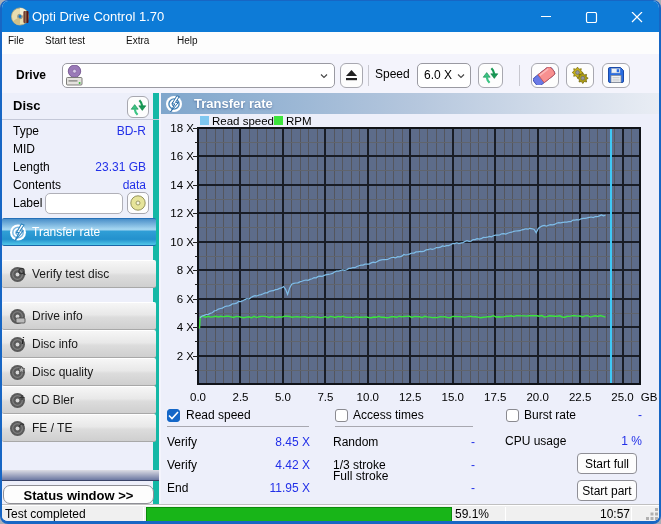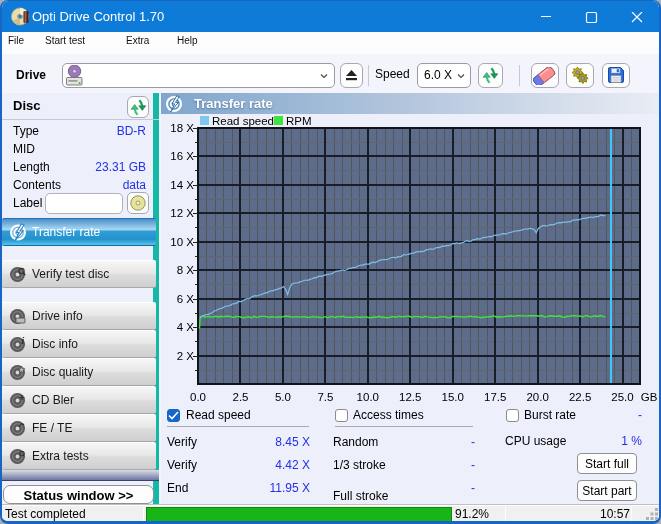--- a/index.html
+++ b/index.html
@@ -194,29 +194,20 @@
         <span>CD Bler</span>
       </div>
     <div class="navbtn" style="top:321px">
         <svg class="abs" style="left:7px;top:5px" width="17" height="17" viewBox="0 0 17 17">
           <circle cx="8.5" cy="8.5" r="7.5" fill="#5a5a5a"></circle>
           <circle cx="8.5" cy="8.5" r="4.8" fill="none" stroke="#808080" stroke-width="1.2"></circle>
           <circle cx="8.5" cy="8.5" r="1.9" fill="#d8d8d8"></circle>
           <path d="M10 7 Q12 2 15 5" fill="none" stroke="#333" stroke-width="1.2"></path>
         </svg>
         <span>FE / TE</span>
-      </div>
-    <div class="navbtn" style="top:349px">
-        <svg class="abs" style="left:7px;top:5px" width="17" height="17" viewBox="0 0 17 17">
-          <circle cx="8.5" cy="8.5" r="7.5" fill="#5a5a5a"></circle>
-          <circle cx="8.5" cy="8.5" r="4.8" fill="none" stroke="#808080" stroke-width="1.2"></circle>
-          <circle cx="8.5" cy="8.5" r="1.9" fill="#d8d8d8"></circle>
-          <circle cx="13" cy="5.5" r="2.2" fill="none" stroke="#333" stroke-width="1.1"></circle>
-        </svg>
-        <span>Extra tests</span>
       </div>
     <div class="abs" style="left:0;top:377px;width:157px;height:10px;background:linear-gradient(#dcdce4,#6c78a2)"></div>
     <div class="abs" style="left:0;top:387px;width:157px;height:1px;background:#3a4468"></div>
     <div class="pushbtn" style="left:1px;top:392px;width:151px;height:19px;border-radius:7px;font-weight:bold;padding-top:2px;font-size:13px">Status window &gt;&gt;</div>
   </div>
   <div id="rightpanel" class="abs">
     <div id="chartheader" class="abs">
         <span>Transfer rate</span>
       </div>
     <svg class="abs" style="left:4px;top:2px" width="18" height="18" viewBox="0 0 18 18">
@@ -277,32 +268,32 @@
     <span class="statlbl" style="left:6px;top:342px">Verify</span>
     <span class="statval" style="left:58px;top:342px;width:91px">8.45 X</span>
     <span class="statlbl" style="left:6px;top:365px">Verify</span>
     <span class="statval" style="left:58px;top:365px;width:91px">4.42 X</span>
     <span class="statlbl" style="left:6px;top:388px">End</span>
     <span class="statval" style="left:58px;top:388px;width:91px">11.95 X</span>
     <span class="statlbl" style="left:172px;top:342px">Random</span>
     <span class="statval" style="left:248px;top:342px;width:66px">-</span>
     <span class="statlbl" style="left:172px;top:365px">1/3 stroke</span>
     <span class="statval" style="left:248px;top:365px;width:66px">-</span>
-    <span class="statlbl" style="left:172px;top:396px">Full stroke</span>
+    <span class="statlbl" style="left:172px;top:376px">Full stroke</span>
     <span class="statval" style="left:248px;top:388px;width:66px">-</span>
     <span class="statlbl" style="left:344px;top:341px">CPU usage</span>
     <span class="statval" style="left:398px;top:341px;width:83px">1 %</span>
     <div class="pushbtn" style="left:416px;top:360px;width:60px;height:21px;padding-top:3px">Start full</div>
     <div class="pushbtn" style="left:416px;top:387px;width:60px;height:21px;padding-top:3px">Start part</div>
   </div>
   <div id="statusbar" class="abs">
     <span style="position:absolute;left:3px;top:2px">Test completed</span>
     <div class="sbsep" style="left:141px"></div>
     <div style="position:absolute;left:144px;top:2px;width:306px;height:15px;background:#18b518;border:1px solid #0a8a0a"></div>
-    <span style="position:absolute;left:453px;top:2px">91.2%</span>
+    <span style="position:absolute;left:453px;top:2px">59.1%</span>
     <div class="sbsep" style="left:503px"></div>
     <div class="sbsep" style="left:629px"></div>
     <span style="position:absolute;left:568px;top:2px;width:60px;text-align:right">10:57</span>
     <svg style="position:absolute;right:4px;bottom:2px" width="13" height="13" viewBox="0 0 13 13">
       <g fill="#b0b0b0">
           <rect x="9" y="9" width="3" height="3"></rect>
           <rect x="9" y="4.5" width="3" height="3"></rect>
           <rect x="9" y="0" width="3" height="3"></rect>
           <rect x="4.5" y="9" width="3" height="3"></rect>
           <rect x="4.5" y="4.5" width="3" height="3"></rect>

